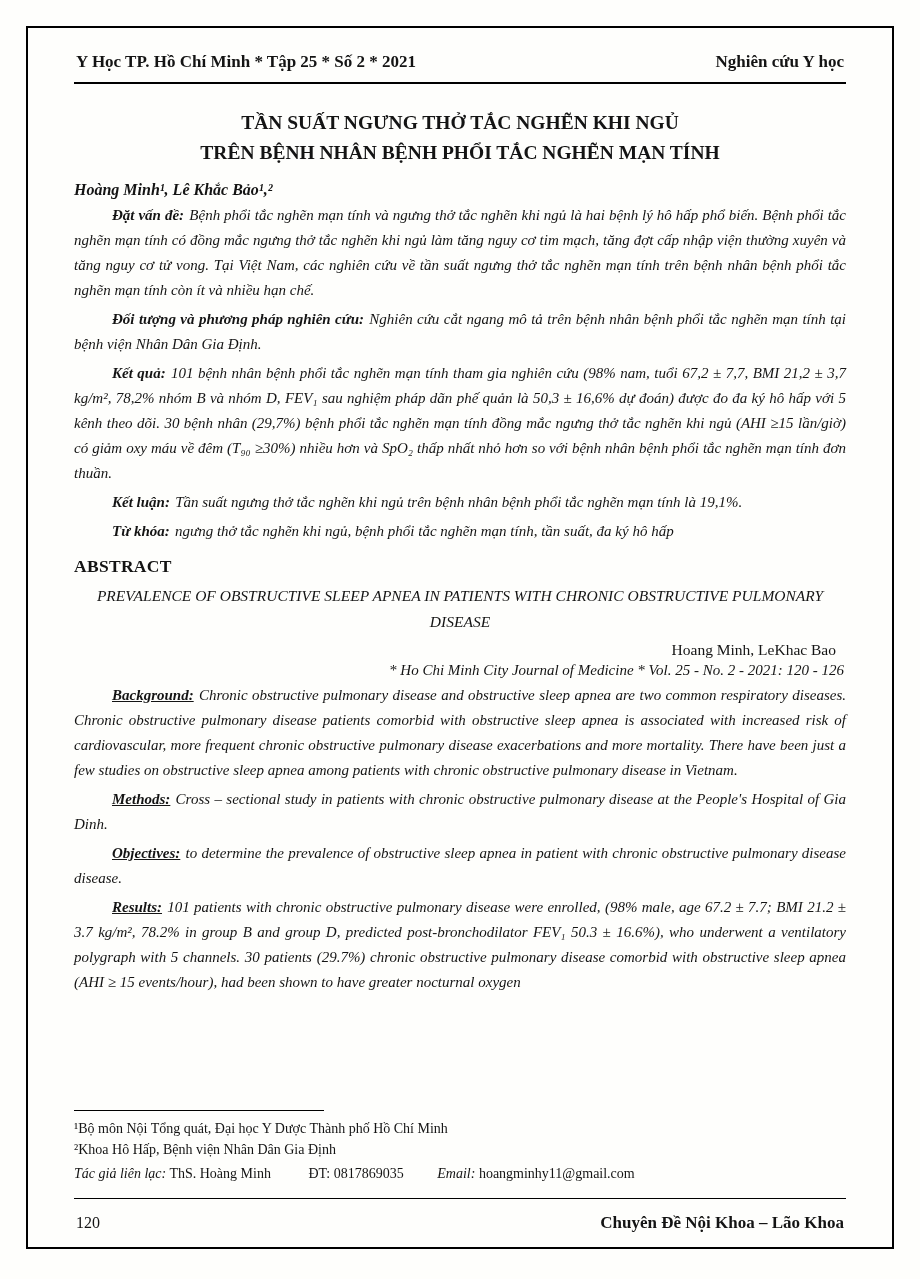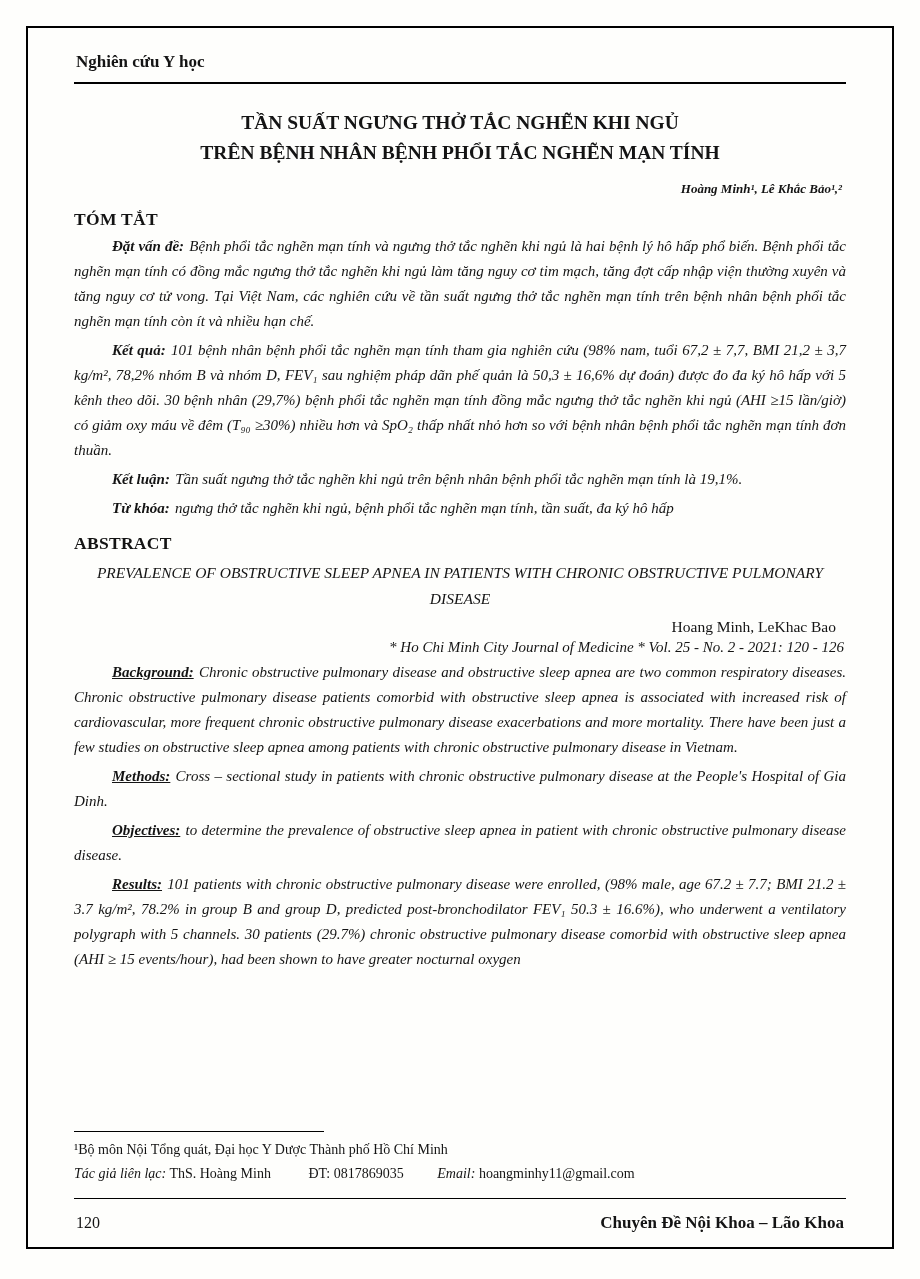--- a/index.html
+++ b/index.html
@@ -32,24 +32,24 @@
   .header-rule { border-top: 2px solid #000; }
   .article-title {
     margin-top: 24px;
     text-align: center;
     font-weight: bold;
     font-size: 19.5px;
     line-height: 30px;
   }
   .authors-line {
     margin-top: 13px;
-    text-align: right;
+    text-align: left;
     font-weight: bold;
     font-style: italic;
-    font-size: 13px;
+    font-size: 16px;
     padding-right: 4px;
   }
   .section-heading {
     margin-top: 12px;
     font-weight: bold;
     font-size: 17.5px;
     letter-spacing: 0.3px;
   }
   .para {
     font-style: italic;
@@ -98,35 +98,36 @@
   .footer-page { font-size: 16px; }
   .footer-section { font-weight: bold; font-size: 17px; text-align: center; }
 </style>
 </head>
 <body>
 
 <div class="page">
   <div class="frame">
 
     <div class="header-row">
+      <span>Y Học TP. Hồ Chí Minh * Tập 25 * Số 2 * 2021</span>
       <span>Nghiên cứu Y học</span>
     </div>
     <div class="header-rule"></div>
 
     <div class="article-title">
       <div>TẦN SUẤT NGƯNG THỞ TẮC NGHẼN KHI NGỦ</div>
       <div>TRÊN BỆNH NHÂN BỆNH PHỔI TẮC NGHẼN MẠN TÍNH</div>
     </div>
 
     <div class="authors-line">Hoàng Minh¹, Lê Khắc Bảo¹,²</div>
 
-    <div class="section-heading">TÓM TẮT</div>
 
     <div>
       <p class="para"><span class="lead">Đặt vấn đề:</span><span>Bệnh phổi tắc nghẽn mạn tính và ngưng thở tắc nghẽn khi ngủ là hai bệnh lý hô hấp phổ biến. Bệnh phổi tắc nghẽn mạn tính có đồng mắc ngưng thở tắc nghẽn khi ngủ làm tăng nguy cơ tim mạch, tăng đợt cấp nhập viện thường xuyên và tăng nguy cơ tử vong. Tại Việt Nam, các nghiên cứu về tần suất ngưng thở tắc nghẽn mạn tính trên bệnh nhân bệnh phổi tắc nghẽn mạn tính còn ít và nhiều hạn chế.</span></p>
+      <p class="para"><span class="lead">Đối tượng và phương pháp nghiên cứu:</span><span>Nghiên cứu cắt ngang mô tả trên bệnh nhân bệnh phổi tắc nghẽn mạn tính tại bệnh viện Nhân Dân Gia Định.</span></p>
       <p class="para"><span class="lead">Kết quả:</span><span>101 bệnh nhân bệnh phổi tắc nghẽn mạn tính tham gia nghiên cứu (98% nam, tuổi 67,2 ± 7,7, BMI 21,2 ± 3,7 kg/m², 78,2% nhóm B và nhóm D, FEV₁ sau nghiệm pháp dãn phế quản là 50,3 ± 16,6% dự đoán) được đo đa ký hô hấp với 5 kênh theo dõi. 30 bệnh nhân (29,7%) bệnh phổi tắc nghẽn mạn tính đồng mắc ngưng thở tắc nghẽn khi ngủ (AHI ≥15 lần/giờ) có giảm oxy máu về đêm (T₉₀ ≥30%) nhiều hơn và SpO₂ thấp nhất nhỏ hơn so với bệnh nhân bệnh phổi tắc nghẽn mạn tính đơn thuần.</span></p>
       <p class="para"><span class="lead">Kết luận:</span><span>Tần suất ngưng thở tắc nghẽn khi ngủ trên bệnh nhân bệnh phổi tắc nghẽn mạn tính là 19,1%.</span></p>
       <p class="para"><span class="lead">Từ khóa:</span><span>ngưng thở tắc nghẽn khi ngủ, bệnh phổi tắc nghẽn mạn tính, tần suất, đa ký hô hấp</span></p>
     </div>
 
     <div class="section-heading">ABSTRACT</div>
 
     <div class="abstract">
       <div class="abs-subtitle">PREVALENCE OF OBSTRUCTIVE SLEEP APNEA IN PATIENTS WITH CHRONIC OBSTRUCTIVE PULMONARY DISEASE</div>
       <div class="abs-authors">Hoang Minh, LeKhac Bao</div>
@@ -134,20 +135,21 @@
 
       <p class="para"><span class="lead">Background:</span><span>Chronic obstructive pulmonary disease and obstructive sleep apnea are two common respiratory diseases. Chronic obstructive pulmonary disease patients comorbid with obstructive sleep apnea is associated with increased risk of cardiovascular, more frequent chronic obstructive pulmonary disease exacerbations and more mortality. There have been just a few studies on obstructive sleep apnea among patients with chronic obstructive pulmonary disease in Vietnam.</span></p>
       <p class="para"><span class="lead">Methods:</span><span>Cross – sectional study in patients with chronic obstructive pulmonary disease at the People's Hospital of Gia Dinh.</span></p>
       <p class="para"><span class="lead">Objectives:</span><span>to determine the prevalence of obstructive sleep apnea in patient with chronic obstructive pulmonary disease disease.</span></p>
       <p class="para"><span class="lead">Results:</span><span>101 patients with chronic obstructive pulmonary disease were enrolled, (98% male, age 67.2 ± 7.7; BMI 21.2 ± 3.7 kg/m², 78.2% in group B and group D, predicted post-bronchodilator FEV₁ 50.3 ± 16.6%), who underwent a ventilatory polygraph with 5 channels. 30 patients (29.7%) chronic obstructive pulmonary disease comorbid with obstructive sleep apnea (AHI ≥ 15 events/hour), had been shown to have greater nocturnal oxygen</span></p>
     </div>
 
     <div class="bottom-block">
       <div class="footnote-rule"></div>
       <div class="footnote">¹Bộ môn Nội Tổng quát, Đại học Y Dược Thành phố Hồ Chí Minh</div>
+      <div class="footnote">²Khoa Hô Hấp, Bệnh viện Nhân Dân Gia Định</div>
       <div class="contact-line">
         <span class="it">Tác giả liên lạc:</span>
         <span class="gap-lg">ThS. Hoàng Minh</span>
         <span class="gap-md">ĐT: 0817869035</span>
         <span class="it">Email:</span>
         <span>hoangminhy11@gmail.com</span>
       </div>
 
       <div class="footer-rule"></div>
       <div class="footer-row">

